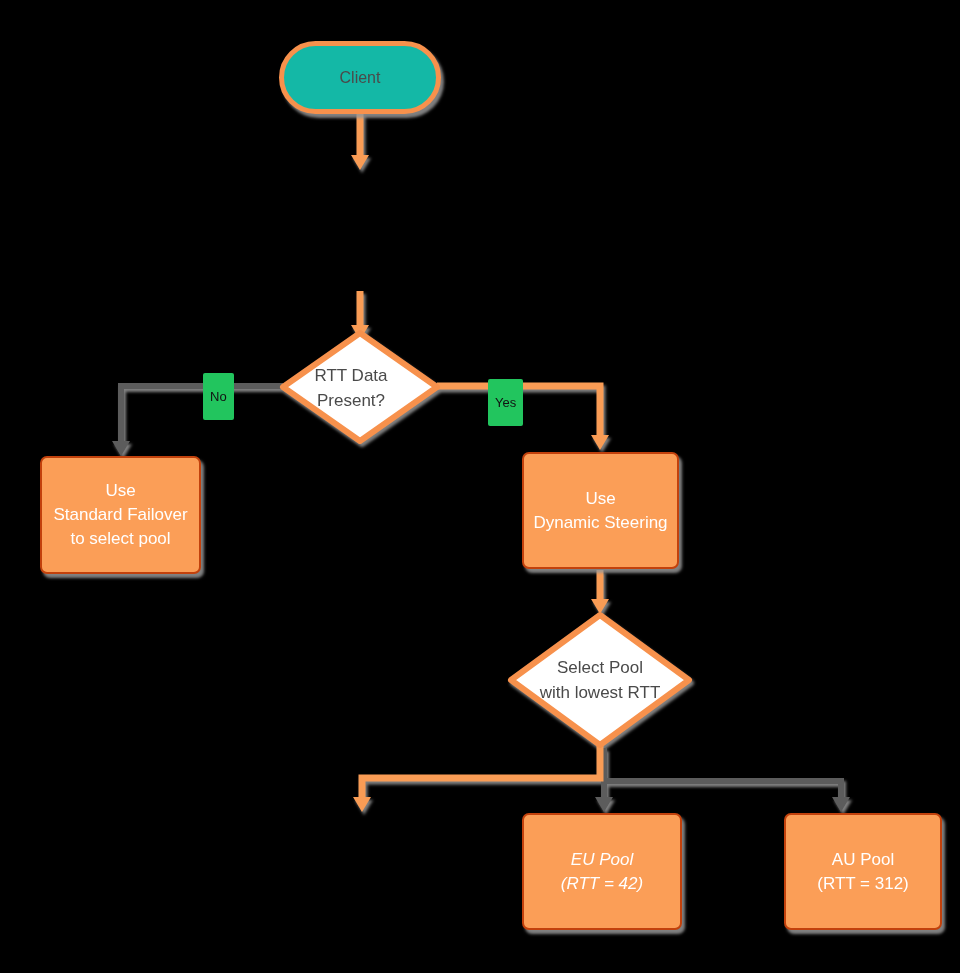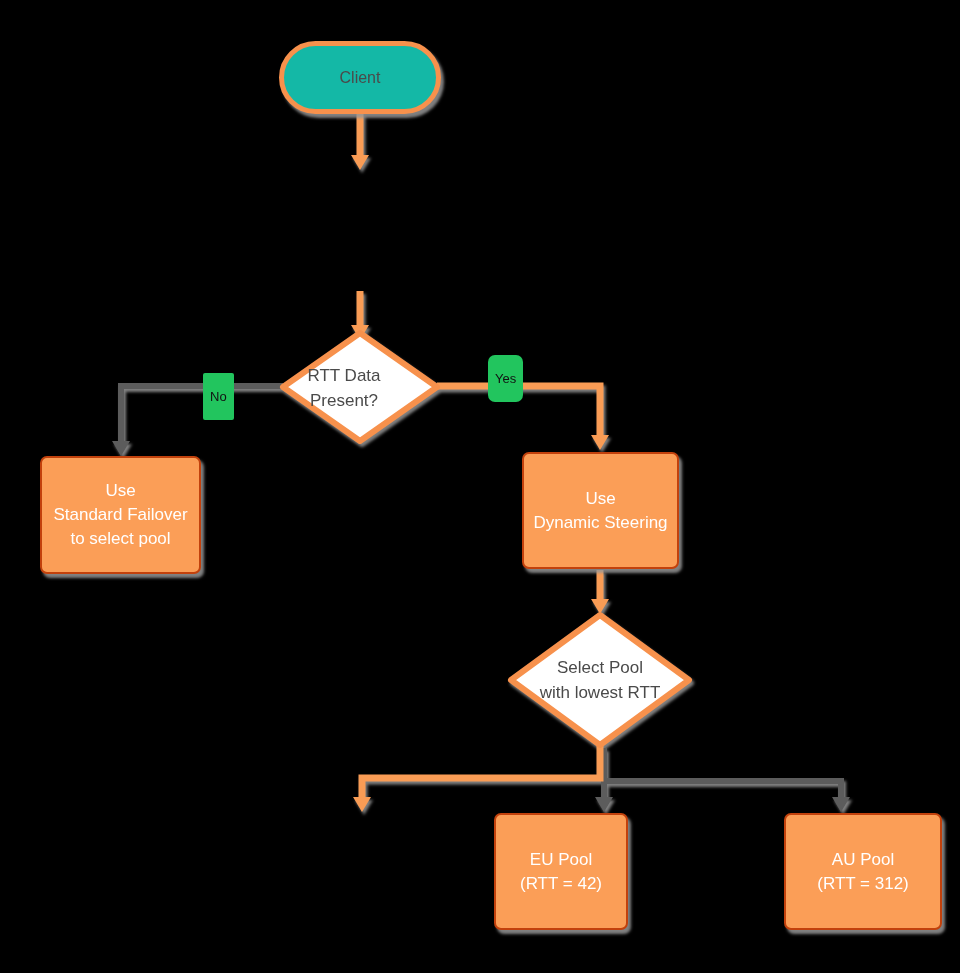--- a/index.html
+++ b/index.html
@@ -29,26 +29,26 @@
 
   .edge-label{position:absolute;background:#22c55e;color:#121212;font-size:13px;
        line-height:15px;padding:16px 7px;border-radius:2px;}
 
   
   #n-client{left:279px;top:41px;width:162px;height:73px;}
   #n-lb{left:277px;top:170px;width:168px;height:121px;}
   #n-failover{left:40px;top:456px;width:161px;height:118px;}
   #n-dynamic{left:522px;top:452px;width:157px;height:117px;}
   #n-enam{left:280px;top:813px;width:163px;height:117px;}
-  #n-eu{left:494px;top:813px;width:134px;height:117px;}
+  #n-eu{left:522px;top:813px;width:160px;height:117px;font-style:italic;}
   #n-au{left:760px;top:813px;width:158px;height:117px;margin-left:24px;}
-  #t-d1{left:264px;top:363px;width:160px;text-align:center;}
+  #t-d1{left:271px;top:363px;width:160px;text-align:center;}
   #t-d2{left:510px;top:655px;width:180px;}
   #lbl-no{left:203px;top:373px;}
-  #lbl-yes{left:488px;top:355px;border-radius:7px;}
+  #lbl-yes{left:488px;top:379px;}
 </style>
 </head>
 <body>
 
 <div class="canvas">
 
   <svg class="layer" viewBox="0 0 960 973" fill="none">
 
     <g stroke="#5C5C5C" stroke-width="6">
       <path d="M283 386 H121 V443"></path>

